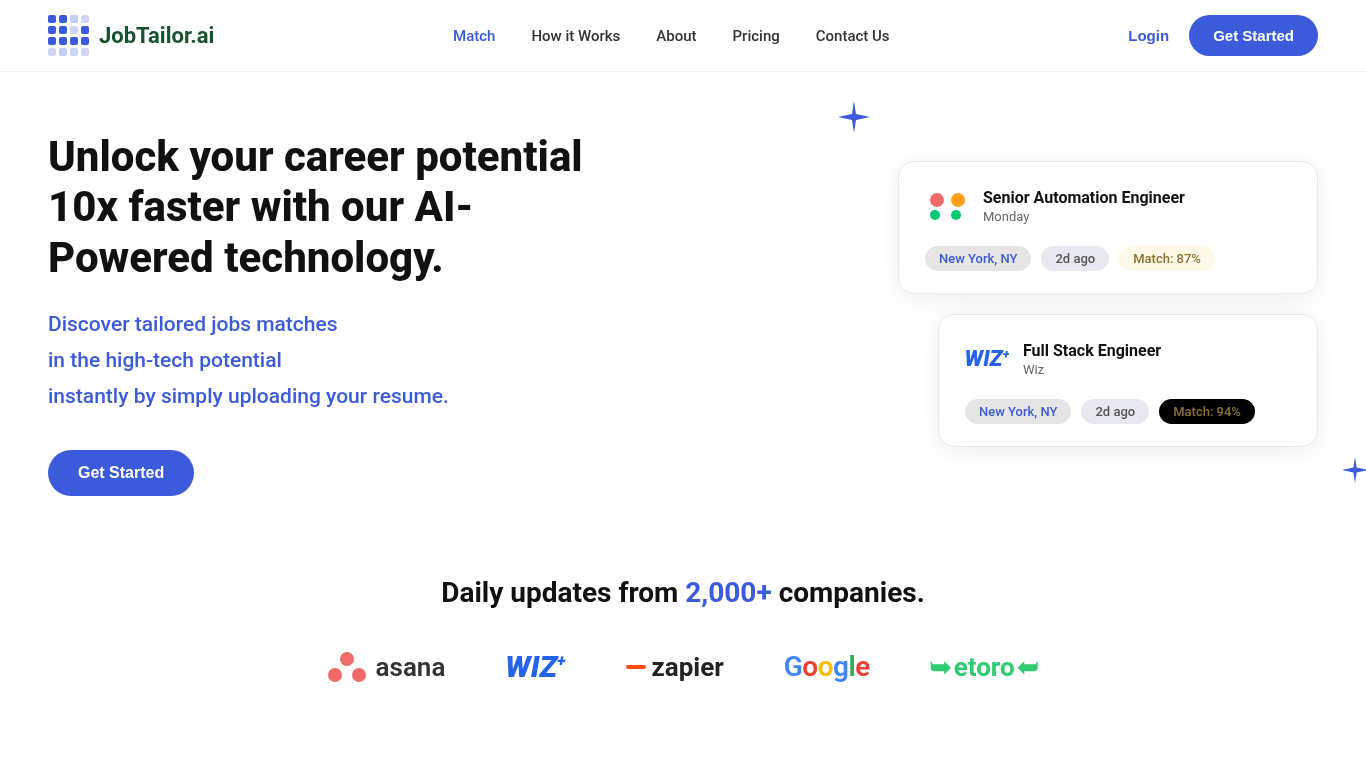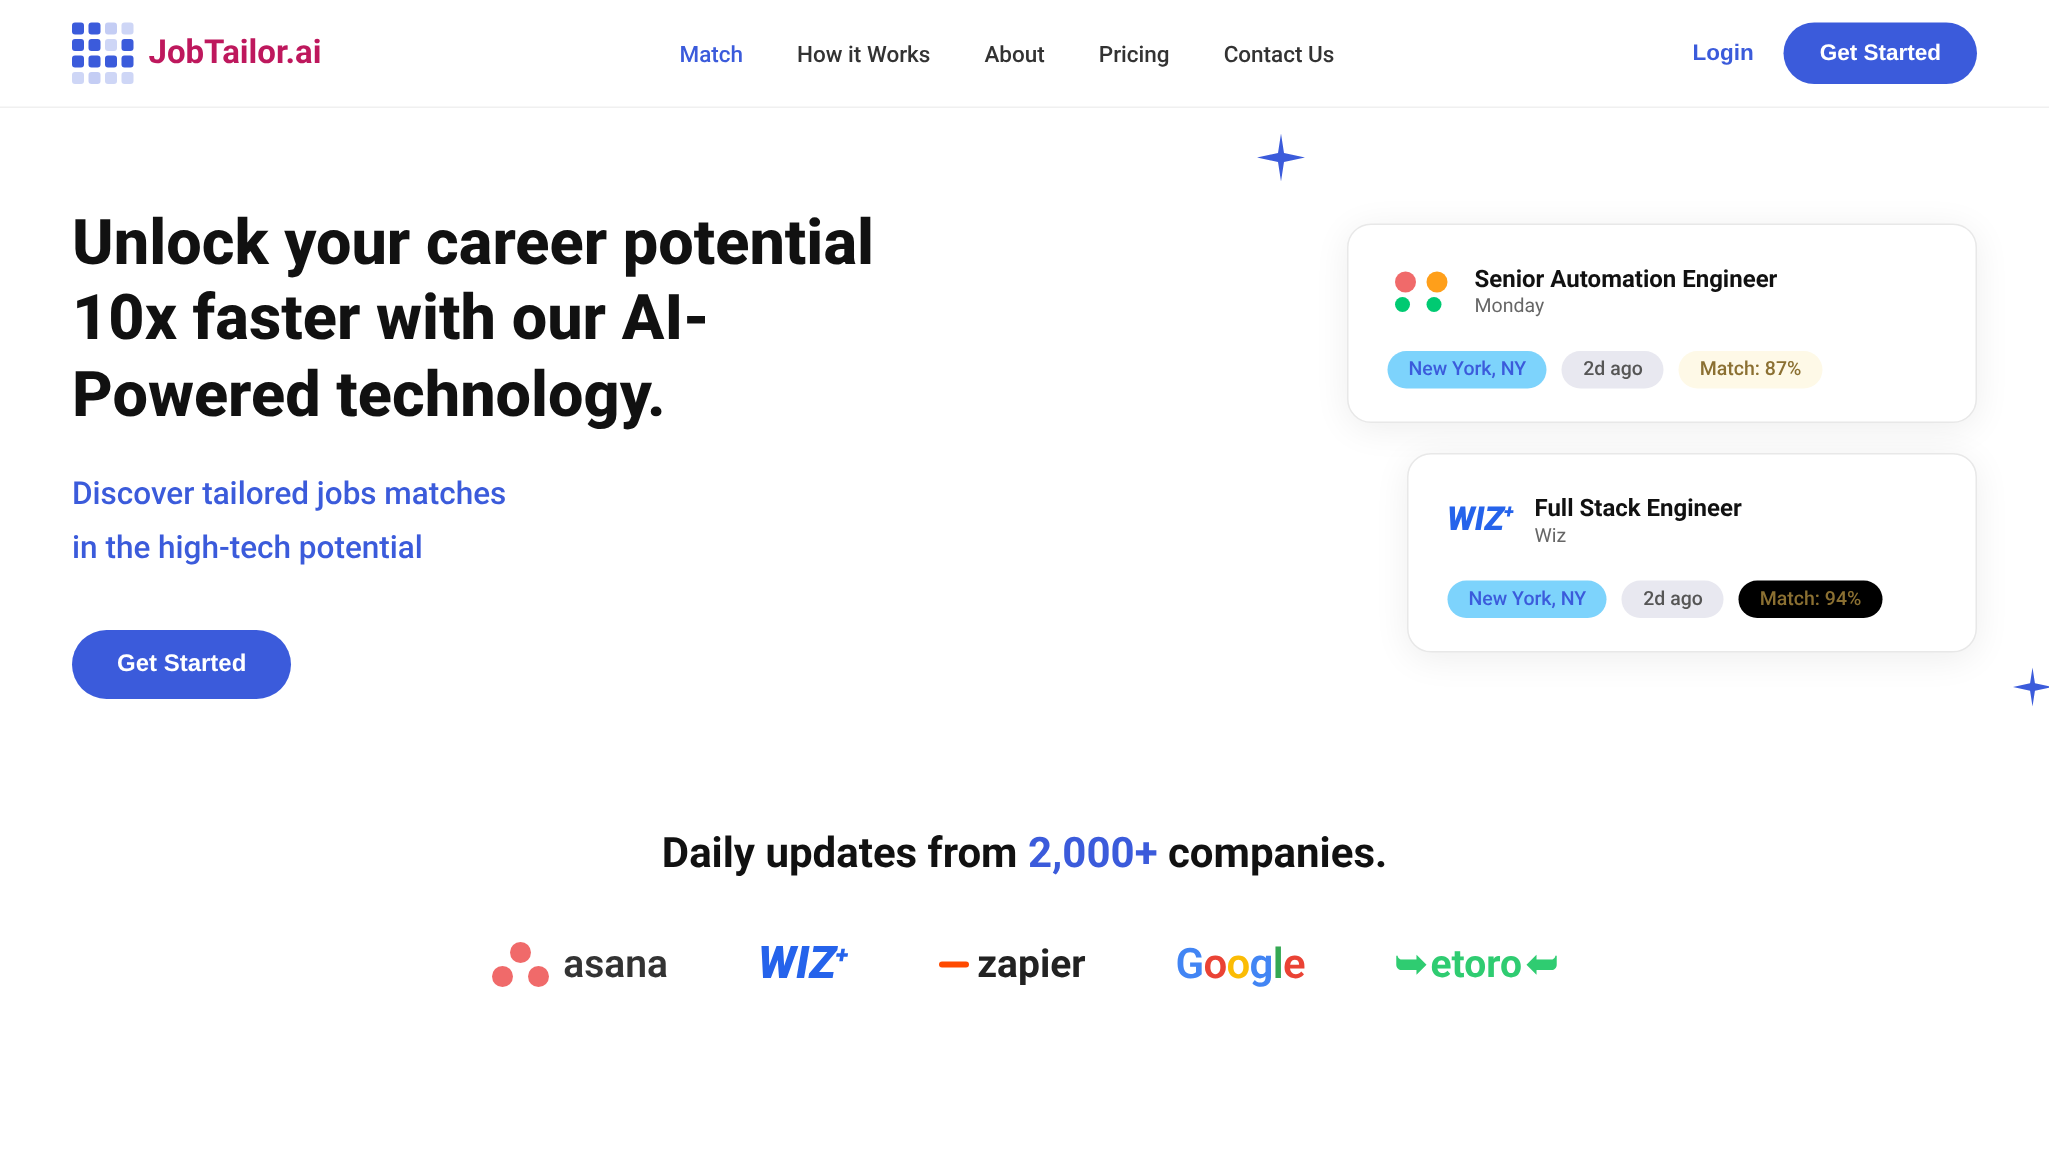--- a/index.html
+++ b/index.html
@@ -3,21 +3,21 @@
   <meta charset="utf-8">
   <style>
     * { margin: 0; padding: 0; box-sizing: border-box; }
     body { font-family: -apple-system, BlinkMacSystemFont, 'Segoe UI', Roboto, sans-serif; background: #fff; color: #111; overflow-x: hidden; }
 
     
     nav {
       display: flex; align-items: center; justify-content: space-between;
       padding: 0 48px; height: 72px; border-bottom: 1px solid #f0f0f0;
     }
-    .nav-logo { display: flex; align-items: center; gap: 10px; font-size: 22px; font-weight: 700; color: #be185d; text-decoration: none; }
+    .nav-logo { display: flex; align-items: center; gap: 10px; font-size: 22px; font-weight: 700; color: #14532d; text-decoration: none; }
     .nav-logo-icon { display: grid; grid-template-columns: repeat(4,8px); gap: 3px; }
     .nav-logo-icon span { width: 8px; height: 8px; border-radius: 2px; background: #3b5bdb; display: block; }
     .nav-logo-icon span:nth-child(3), .nav-logo-icon span:nth-child(7), .nav-logo-icon span:nth-child(14), .nav-logo-icon span:nth-child(16) { opacity: 0.3; }
     .nav-links { display: flex; align-items: center; gap: 36px; }
     .nav-links a { text-decoration: none; color: #333; font-size: 15px; font-weight: 500; }
     .nav-links a.active { color: #3b5bdb; }
     .nav-actions { display: flex; align-items: center; gap: 20px; }
     .btn-login { background: none; border: none; cursor: pointer; font-size: 15px; color: #3b5bdb; font-weight: 600; }
     .btn-get-started {
       background: #3b5bdb; color: #fff; border: none; border-radius: 30px;
@@ -42,21 +42,21 @@
       margin-bottom: 20px;
     }
     .job-card-header { display: flex; align-items: center; gap: 14px; margin-bottom: 18px; }
     .company-logo { width: 44px; height: 44px; border-radius: 10px; display: flex; align-items: center; justify-content: center; overflow: hidden; }
     .job-title { font-size: 16px; font-weight: 700; color: #111; }
     .job-company { font-size: 13px; color: #666; margin-top: 2px; }
     .job-tags { display: flex; gap: 10px; flex-wrap: wrap; }
     .tag {
       padding: 5px 14px; border-radius: 20px; font-size: 13px; font-weight: 500;
     }
-    .tag-location { background: #7dd3fc; color: #3b5bdb; }
+    .tag-location { background: #e5e5e5; color: #3b5bdb; }
     .tag-time { background: #e8e8f0; color: #555; }
     .tag-match-high { background: #fef9e7; color: #8b7032; }
     .tag-match-very-high { background: #000000; color: #8b7032; }
 
     
     .monday-logo { display: flex; gap: 4px; align-items: center; }
     .monday-dot { width: 14px; height: 14px; border-radius: 50%; }
 
     
     .wiz-logo { font-size: 22px; font-weight: 900; color: #2563eb; font-style: italic; }
@@ -128,20 +128,21 @@
     <button class="btn-get-started">Get Started</button>
   </div>
 </nav>
 
 <section class="hero">
   <div class="hero-left">
     <h1 class="hero-title">Unlock your career potential 10x faster with our AI-Powered technology.</h1>
     <p class="hero-subtitle">
       <span>Discover tailored jobs matches</span><br>
       <span>in the high-tech potential</span><br>
+      <span>instantly by simply uploading your resume.</span>
     </p>
     <button class="btn-hero">Get Started</button>
   </div>
 
   <div class="hero-right">
 
     <div class="star star-1" style="position:absolute; top:-60px; left:-60px;">
       <svg width="32" height="32" viewBox="0 0 32 32">
         <path d="M16 0 L18 13 L32 16 L18 19 L16 32 L14 19 L0 16 L14 13 Z"></path>
       </svg>

